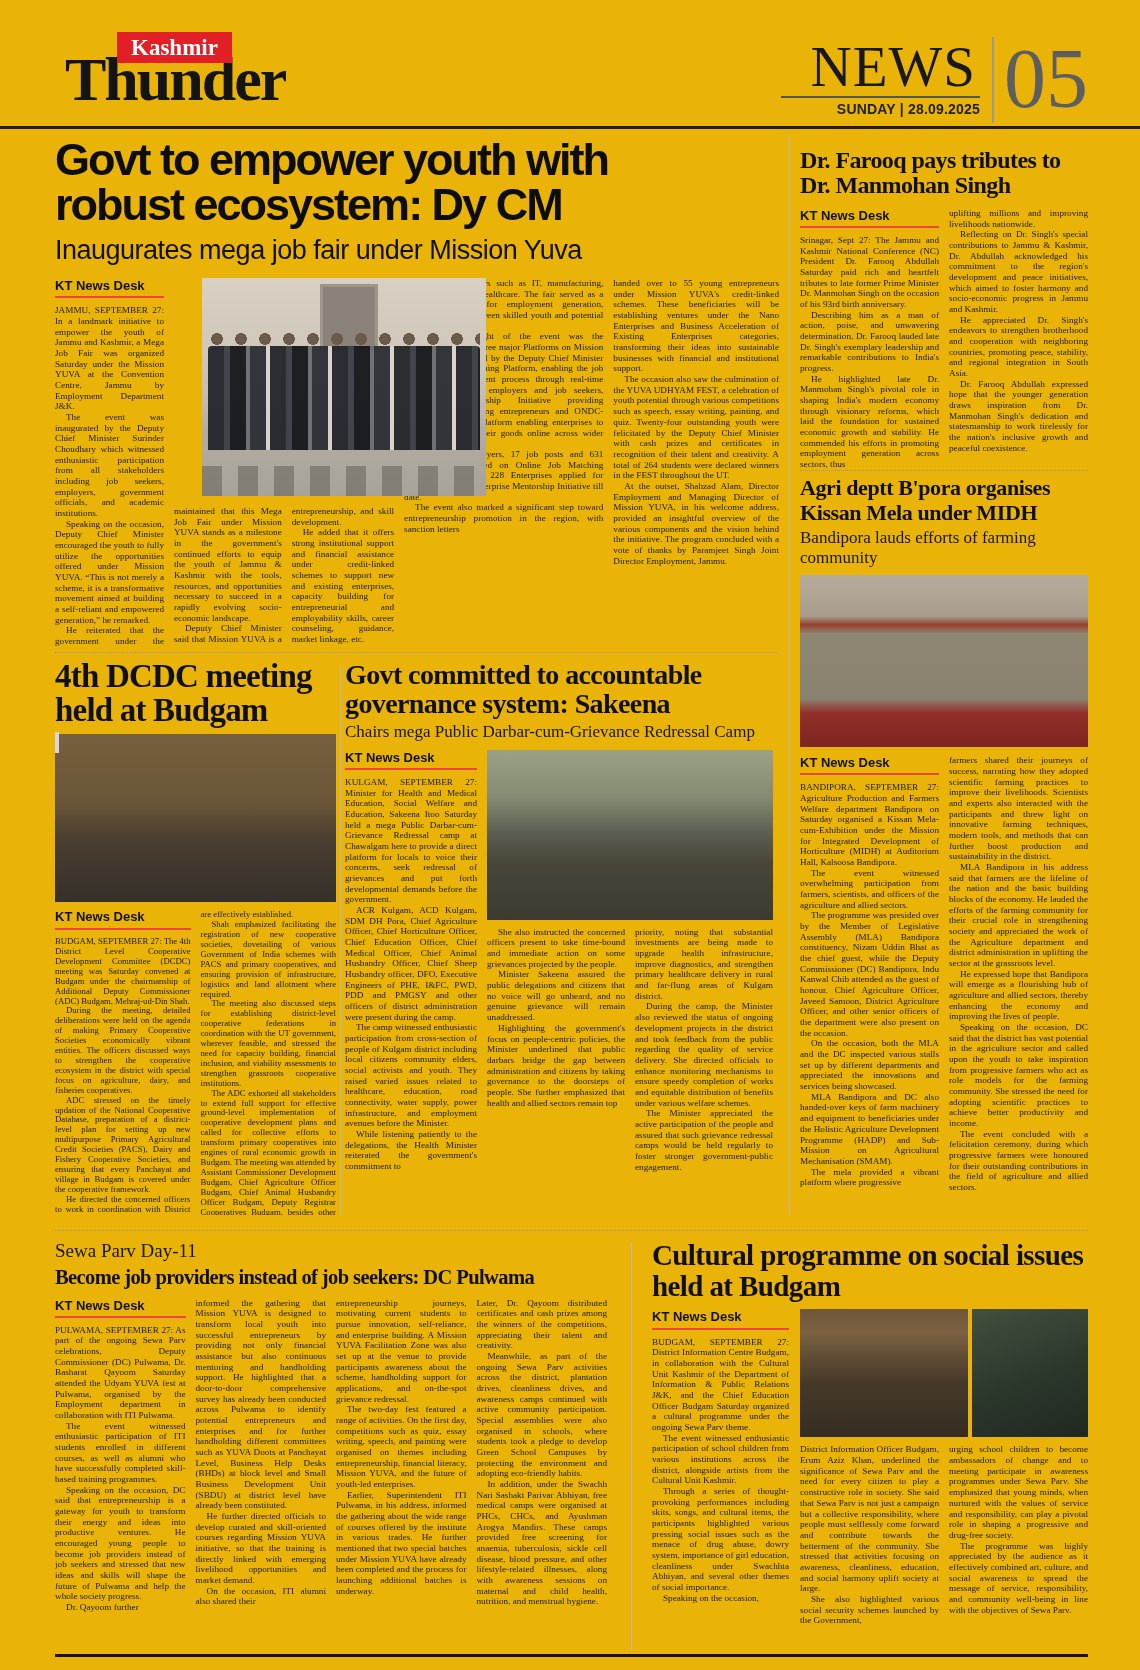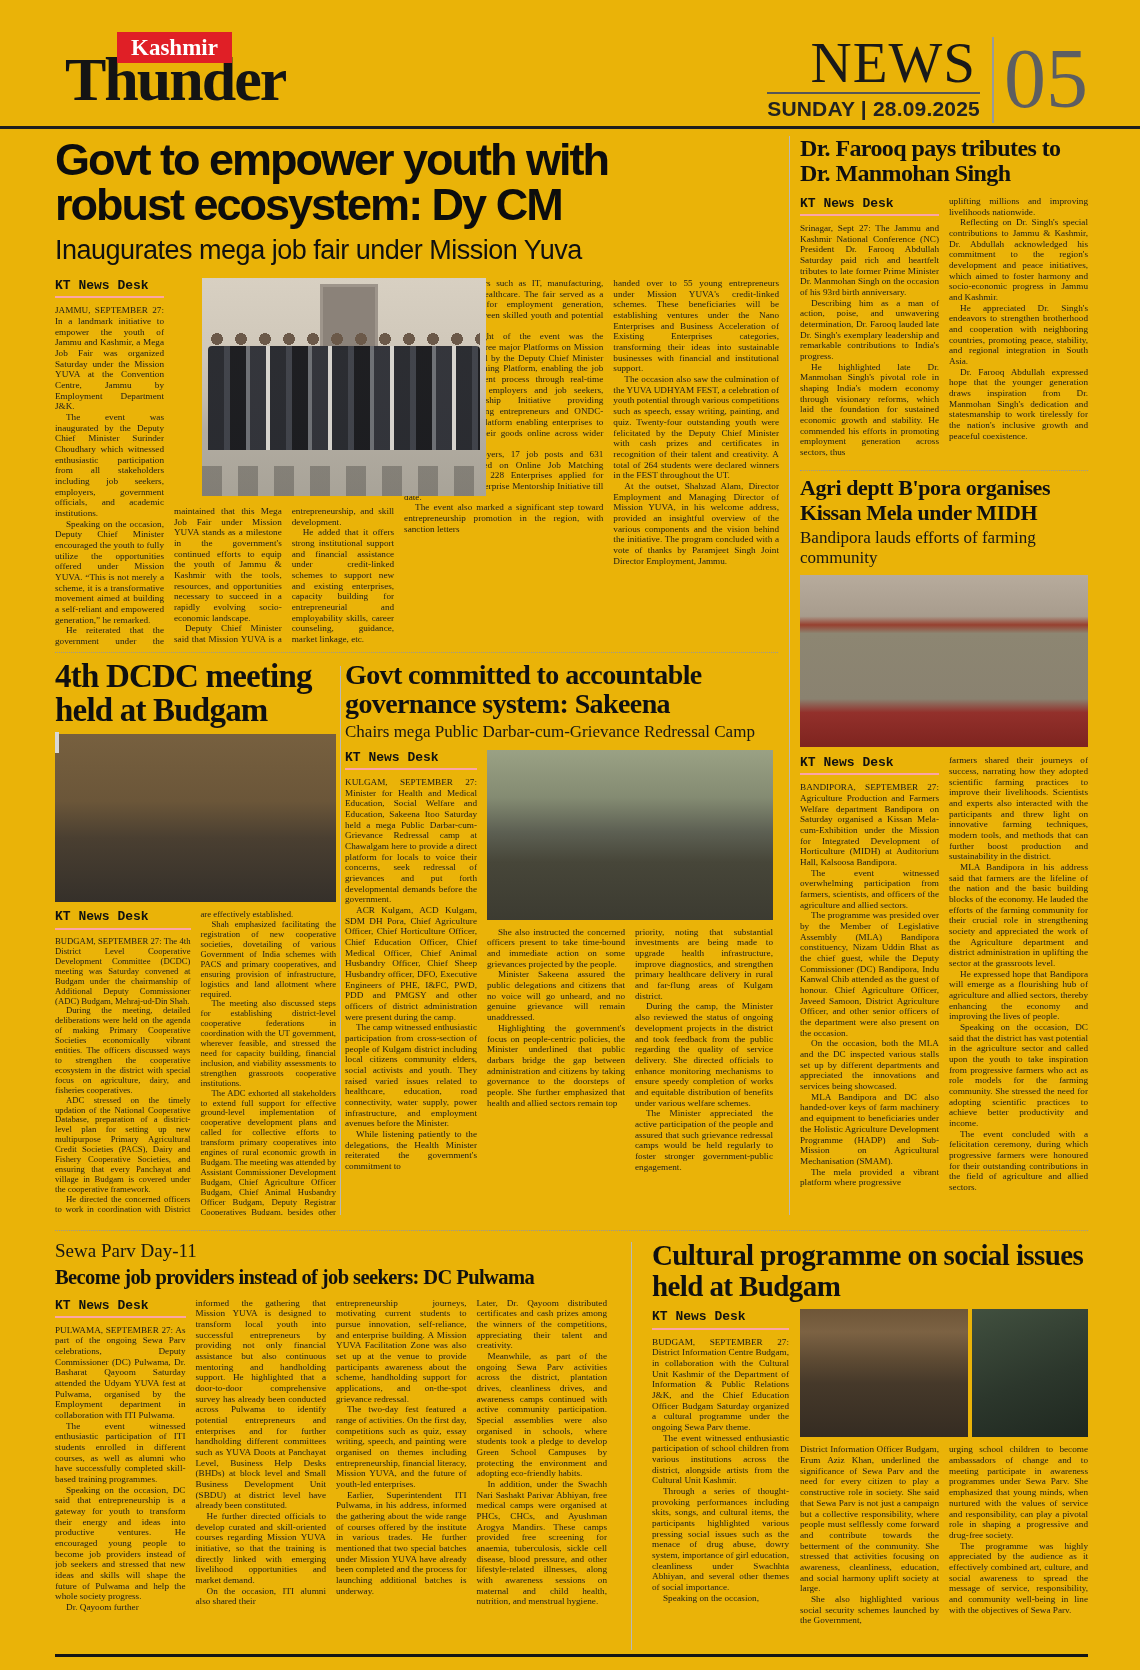--- a/index.html
+++ b/index.html
@@ -10,30 +10,30 @@
   .masthead{position:absolute;left:55px;top:28px;width:1033px;height:96px;}
   .logo{position:absolute;left:10px;top:4px;width:280px;height:90px;}
   .logo-thunder{position:absolute;left:0;top:16px;font-family:"Liberation Serif",serif;font-weight:bold;
         font-size:62px;line-height:1;letter-spacing:-2px;color:#141414;}
   .logo-kashmir{position:absolute;left:52px;top:0;background:#e01f26;color:#fff;z-index:2;
         font-family:"Liberation Serif",serif;font-weight:bold;font-size:23px;line-height:1.1;padding:3px 14px;}
   .mast-right{position:absolute;right:0;top:6px;display:flex;align-items:center;height:90px;}
   .mast-section-wrap{text-align:right;}
   .mast-section{font-family:"Liberation Serif",serif;font-size:57px;line-height:0.92;letter-spacing:1px;
         color:#191919;border-bottom:2px solid #555;padding:0 4px 3px 30px;}
-  .mast-date{font-family:"Liberation Sans",sans-serif;font-weight:bold;font-size:21px;letter-spacing:0.2px;
+  .mast-date{font-family:"Liberation Sans",sans-serif;font-weight:bold;font-size:14px;letter-spacing:0.2px;
         margin-top:3px;color:#222;}
   .mast-divider{width:2px;background:#9a9a9a;margin:2px 10px 0 12px;height:86px;}
   .mast-page{font-family:"Liberation Serif",serif;font-size:84px;line-height:86px;color:#5d5e61;}
   .mast-rule{position:absolute;left:0;top:126px;width:1140px;height:3px;background:#1e1e1e;}
 
   
   .art{position:absolute;overflow:hidden;}
-  .byline{font-family:Liberation Mono, monospace;font-weight:bold;font-size:13px;color:#111;
-        border-bottom:2px solid #fca5a5;padding-bottom:3px;margin-bottom:7px;}
+  .byline{font-family:Liberation Sans, sans-serif;font-weight:bold;font-size:13px;color:#111;
+        border-bottom:2px solid #ef4444;padding-bottom:3px;margin-bottom:7px;}
   .bodytext{font-size:9.2px;line-height:1.16;text-align:justify;}
   .small-body{font-size:8.7px;line-height:1.14;}
   .paras p{margin:0;text-indent:11px;}
   .paras p.first{text-indent:0;}
   .cols{display:flex;gap:10px;}
   .cols>.col{flex:1 1 0;min-width:0;}
   .hl-serif{margin:0;font-family:"Liberation Serif",serif;font-weight:bold;color:#101010;}
   .sub-serif{margin:3px 0 0;font-family:"Liberation Serif",serif;font-weight:normal;font-size:17px;color:#161616;}
 
   
@@ -52,21 +52,21 @@
   .ph-jobfair .door{left:118px;top:6px;width:52px;height:60px;background:#8b8279;border:3px solid #9e958b;}
   .ph-jobfair .heads{left:6px;right:6px;top:52px;height:18px;
         background:radial-gradient(circle 6px at 9px 9px,#6b5949 95%,transparent);
         background-size:24px 18px;background-repeat:repeat-x;}
   .ph-jobfair .band{left:6px;right:6px;top:68px;height:104px;border-radius:4px 4px 0 0;opacity:0.95;
         background:repeating-linear-gradient(90deg,#23252b 0 16px,#3b3e46 16px 22px,#15161a 22px 38px,#6a6d72 38px 42px,#2c2e35 42px 58px,#d8d5cf 58px 62px);}
   .ph-jobfair .floor{left:0;right:0;bottom:0;height:30px;
         background:repeating-linear-gradient(90deg,rgba(58,56,52,0.35) 0 20px,transparent 20px 36px);}
 
   
-  #art-farooq{left:800px;top:136px;width:288px;height:332px;}
+  #art-farooq{left:800px;top:148px;width:288px;height:332px;}
   .hl-far{font-size:24px;line-height:1.06;letter-spacing:-0.6px;}
   #art-farooq .cols{margin-top:9px;}
 
   
   #art-agri{left:800px;top:476px;width:288px;height:740px;}
   .hl-agri{font-size:22px;line-height:1.12;letter-spacing:-0.4px;}
   .ph-agri{position:relative;width:288px;height:172px;margin-top:7px;
         background:linear-gradient(180deg,#b7ab9c 0%,#a89c8d 24%,#97402f 29%,#8d8672 34%,#8a8270 72%,#93302b 80%,#7e241f 100%);}
   .ph-agri .banner{left:0;top:0;width:66px;height:88px;background:linear-gradient(180deg,#3b6ea5 0 30%,#e8e4da 30% 60%,#7aa05c 60%);}
   .ph-agri .heads{left:4px;right:4px;top:26px;height:16px;

